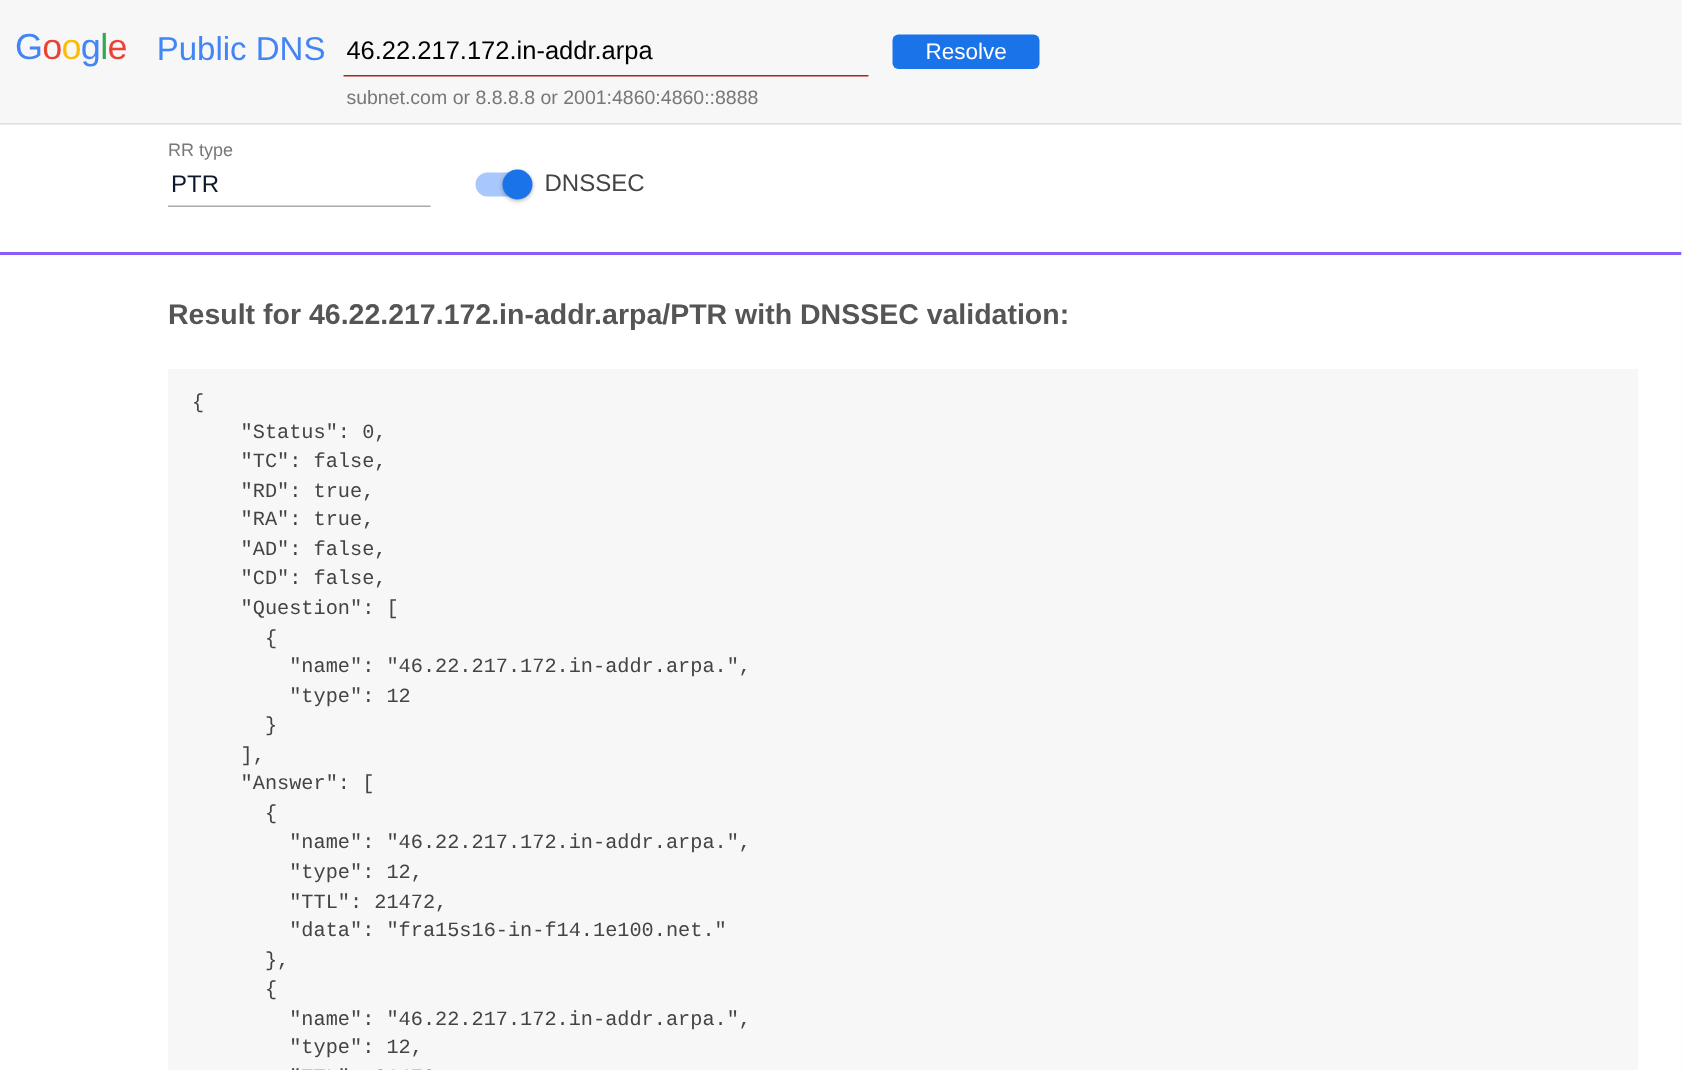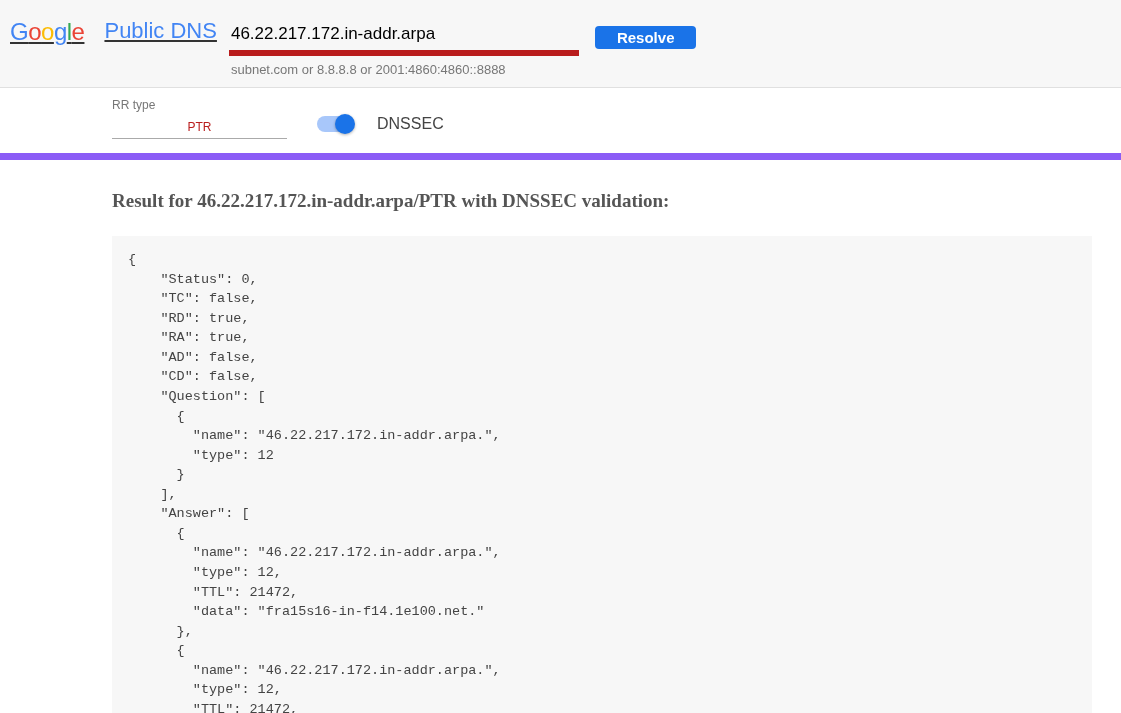--- a/index.html
+++ b/index.html
@@ -1,63 +1,63 @@
 <!DOCTYPE html>
 <html><head>
   <meta charset="utf-8">
   <style>
     * { box-sizing: border-box; margin: 0; padding: 0; }
     body { font-family: Arial, Helvetica, sans-serif; font-size: 14px; color: #333; background: #fff; }
 
     .topbar { background: #f7f7f7; border-bottom: 1px solid #e0e0e0; padding: 18px 10px 10px 10px; }
     .topbar-inner { display: flex; align-items: flex-start; gap: 12px; }
-    .logo-area { display: flex; align-items: flex-start; gap: 8px; flex-shrink: 0; text-decoration: underline; }
+    .logo-area { display: flex; align-items: flex-end; gap: 8px; flex-shrink: 0; }
     .google-logo { font-size: 24px; font-weight: 500; letter-spacing: -0.5px; }
     .google-logo .g1 { color:#4285F4; }
     .google-logo .g2 { color:#EA4335; }
     .google-logo .g3 { color:#FBBC05; }
     .google-logo .g4 { color:#4285F4; }
     .google-logo .g5 { color:#34A853; }
     .google-logo .g6 { color:#EA4335; }
     .subtitle { font-size: 22px; color: #4285F4; font-weight: 400; margin-left: 12px; }
 
     .query-area { display: flex; flex-direction: column; }
     .query-row { display: flex; align-items: center; gap: 16px; }
     .query-input {
       width: 350px; font-size: 17px; padding: 6px 2px 6px 2px;
-      border: none; border-bottom: 6px solid #b91c1c; background: transparent; outline: none;
+      border: none; border-bottom: 1px solid #b91c1c; background: transparent; outline: none;
     }
     .hint { font-size: 13px; color: #777; margin-top: 6px; padding-left: 2px; }
     .resolve-btn {
       background: #1a73e8; color: #fff; border: none; border-radius: 4px;
-      padding: 3px 22px; font-size: 15px; cursor: pointer; font-weight: bold;
+      padding: 3px 22px; font-size: 15px; cursor: pointer;
     }
 
-    .options-bar { border-bottom: 7px solid #8b5cf6; padding: 10px 0 14px 0; }
+    .options-bar { border-bottom: 2px solid #8b5cf6; padding: 10px 0 30px 0; }
     .options-inner { margin-left: 112px; display: flex; align-items: flex-end; gap: 20px; }
     .field { display: flex; flex-direction: column; }
     .field-label { font-size: 12px; color: #777; margin-bottom: 2px; }
     .underline-input {
-      width: 175px; font-size: 12px; color: #b91c1c; padding: 6px 2px 4px 2px;
-      border: none; border-bottom: 1px solid #aaa; background: transparent; outline: none; text-align: center;
+      width: 175px; font-size: 16px; color: #0f172a; padding: 6px 2px 4px 2px;
+      border: none; border-bottom: 1px solid #aaa; background: transparent; outline: none;
     }
     .underline-input::placeholder { color: #888; }
 
-    .toggle-wrap { display: flex; align-items: center; gap: 24px; margin-left: 10px; padding-bottom: 6px; }
+    .toggle-wrap { display: flex; align-items: center; gap: 10px; margin-left: 10px; padding-bottom: 6px; }
     .toggle {
       width: 36px; height: 16px; background: #a8c7fa; border-radius: 10px; position: relative; cursor: pointer;
     }
     .toggle .knob {
       width: 20px; height: 20px; background: #1a73e8; border-radius: 50%;
       position: absolute; top: -2px; right: -2px; box-shadow: 0 1px 3px rgba(0,0,0,.3);
     }
     .toggle-label { font-size: 16px; color: #444; }
 
     .content { margin: 30px 0 0 112px; max-width: 1000px; padding-right: 20px; }
-    .result-header { font-size: 19px; font-weight: bold; color: #555; margin-bottom: 24px; font-family: Liberation Serif, serif; }
+    .result-header { font-size: 19px; font-weight: bold; color: #555; margin-bottom: 24px; }
     .result-box {
       background: #f7f7f7; padding: 14px 16px; font-family: "Courier New", Courier, monospace;
       font-size: 13.5px; color: #444; white-space: pre; line-height: 1.45; overflow-x: auto;
     }
   </style>
 </head>
 <body>
 
 <div class="topbar">
   <div class="topbar-inner">

